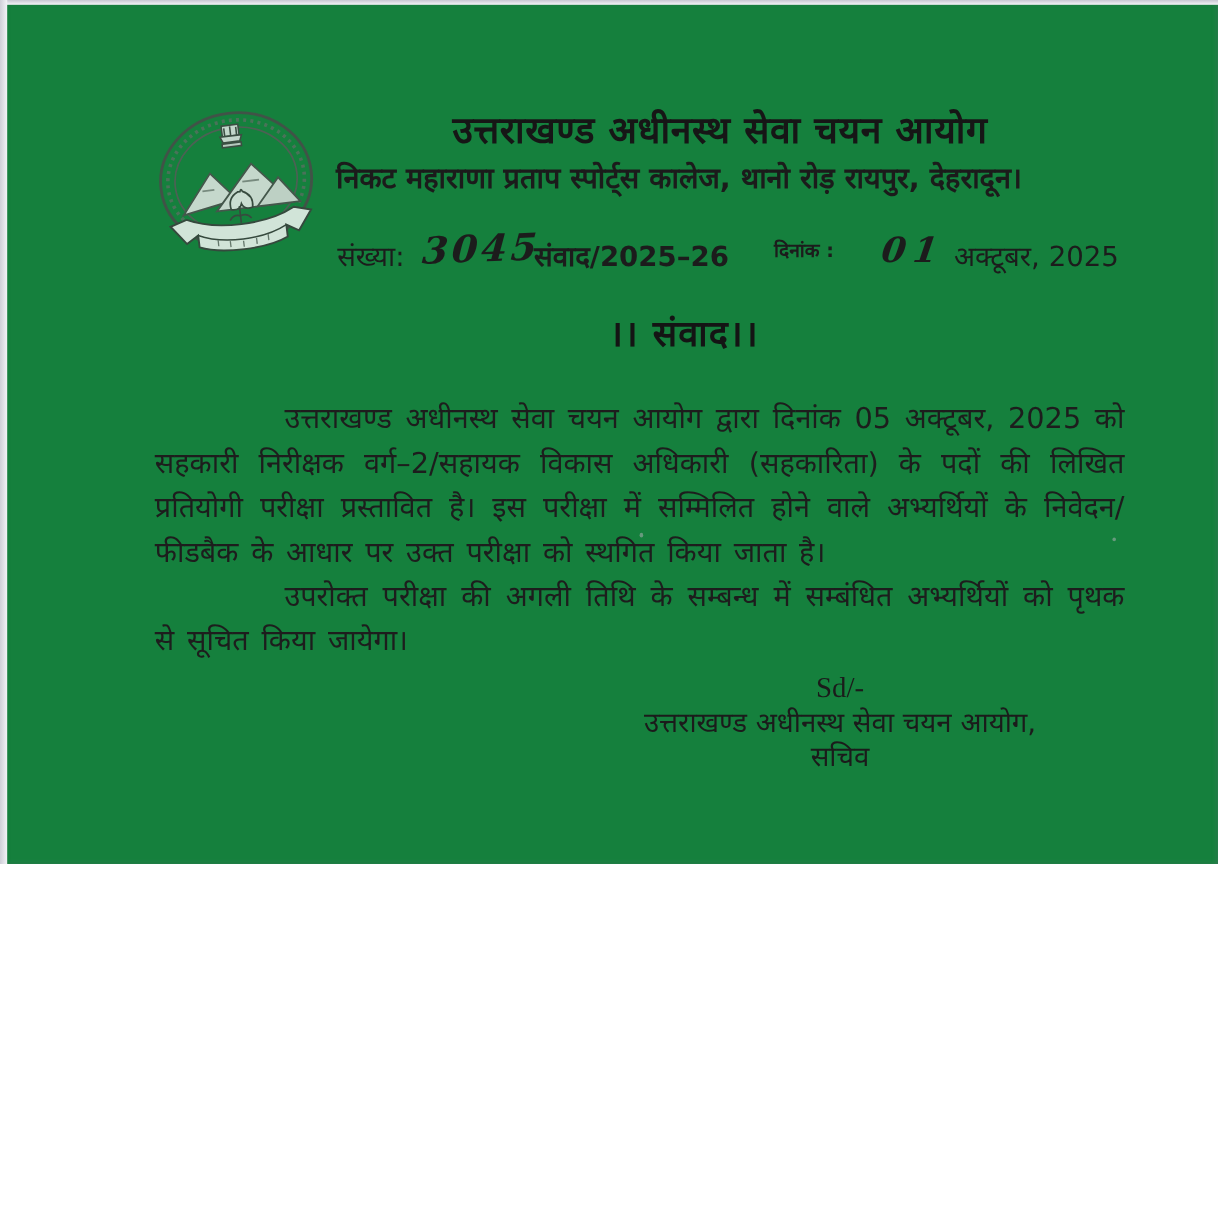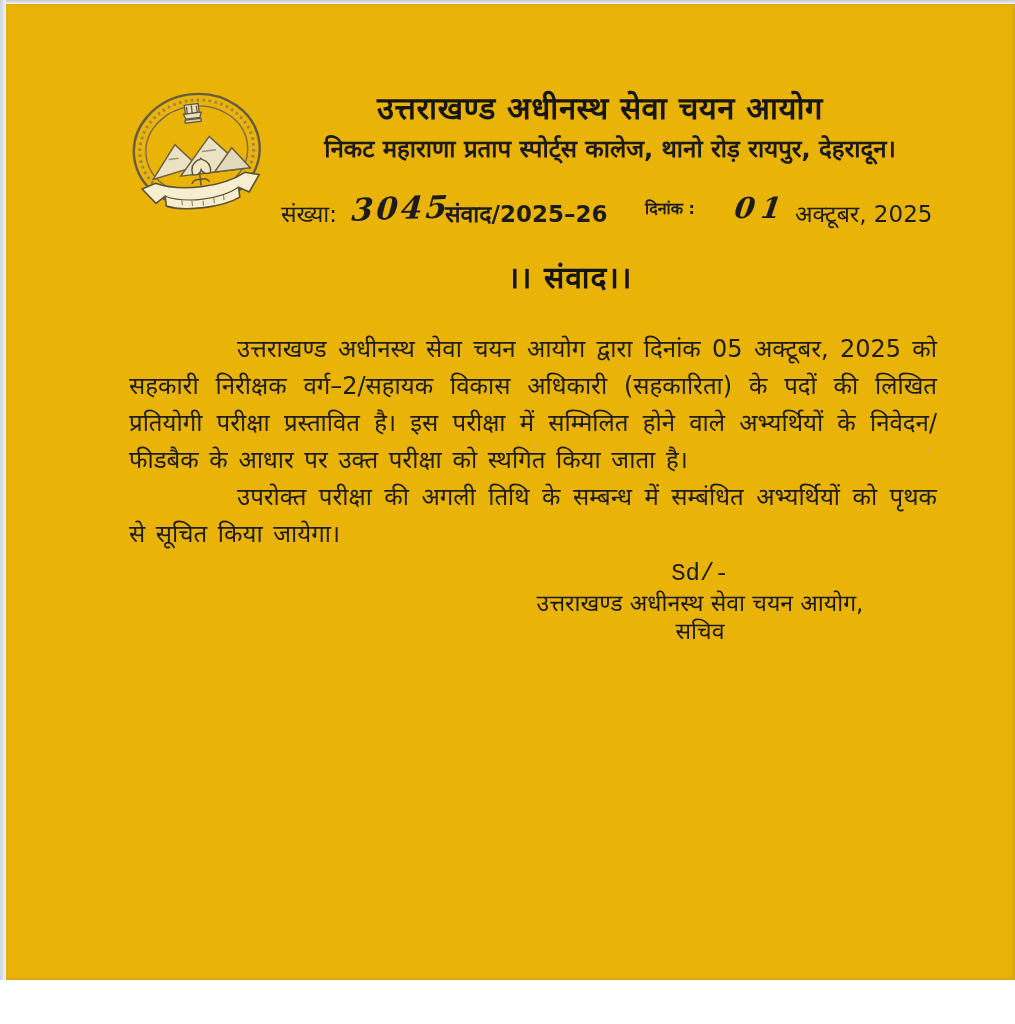--- a/index.html
+++ b/index.html
@@ -3,22 +3,22 @@
 <meta charset="utf-8">
 <style>
   html, body {
     margin: 0;
     padding: 0;
     background: #ffffff;
   }
   .page {
     position: relative;
     width: 1015px;
-    height: 980px;
-    background: #eab308;
+    height: 720px;
+    background: #15803d;
     font-family: "DejaVu Sans", sans-serif;
     color: #1c1c1c;
     overflow: hidden;
     box-shadow: inset 0 5px 4px -3px rgba(80,80,95,0.45),
                 inset 7px 0 6px -5px rgba(80,80,95,0.40),
                 inset -4px 0 4px -3px rgba(120,120,135,0.25),
                 inset 0 -4px 4px -3px rgba(120,120,135,0.18);
   }
   .edge-left {
     position: absolute; left: 0; top: 0; width: 6px; height: 100%;
@@ -37,21 +37,21 @@
     opacity: 0.82;
   }
   .org-name {
     position: absolute; left: 280px; top: 86px; width: 640px;
     text-align: center;
     font-size: 31px; font-weight: bold; letter-spacing: 0.5px;
     color: #161616;
   }
   .org-address {
     position: absolute; left: 280px; top: 131px; width: 660px;
-    text-align: center;
+    text-align: left;
     font-size: 24px; font-weight: bold;
     color: #1b1b1b;
   }
   .contact-row { position: absolute; left: 0; top: 165px; width: 100%; height: 30px; }
   .website {
     position: absolute; left: 332px;
     font-size: 21px; font-weight: bold; color: #191919;
   }
   .mail {
     position: absolute; left: 614px;
@@ -104,21 +104,21 @@
   }
   .letter-body p + p { margin-top: 0px; }
 
   
   .signature {
     position: absolute; left: 520px; top: 560px; width: 360px;
     text-align: center;
     font-size: 23px; line-height: 28.5px;
     color: #1b1b1b;
   }
-  .signature .sd { font-family: Liberation Mono, monospace; font-size: 24px; }
+  .signature .sd { font-family: Liberation Serif, serif; font-size: 24px; }
 
   
   .speck { position: absolute; border-radius: 50%; background: #b9b4bd; opacity: .5; }
 </style>
 </head>
 <body>
 
 <div class="page">
 
   <div class="edge-top"></div>

